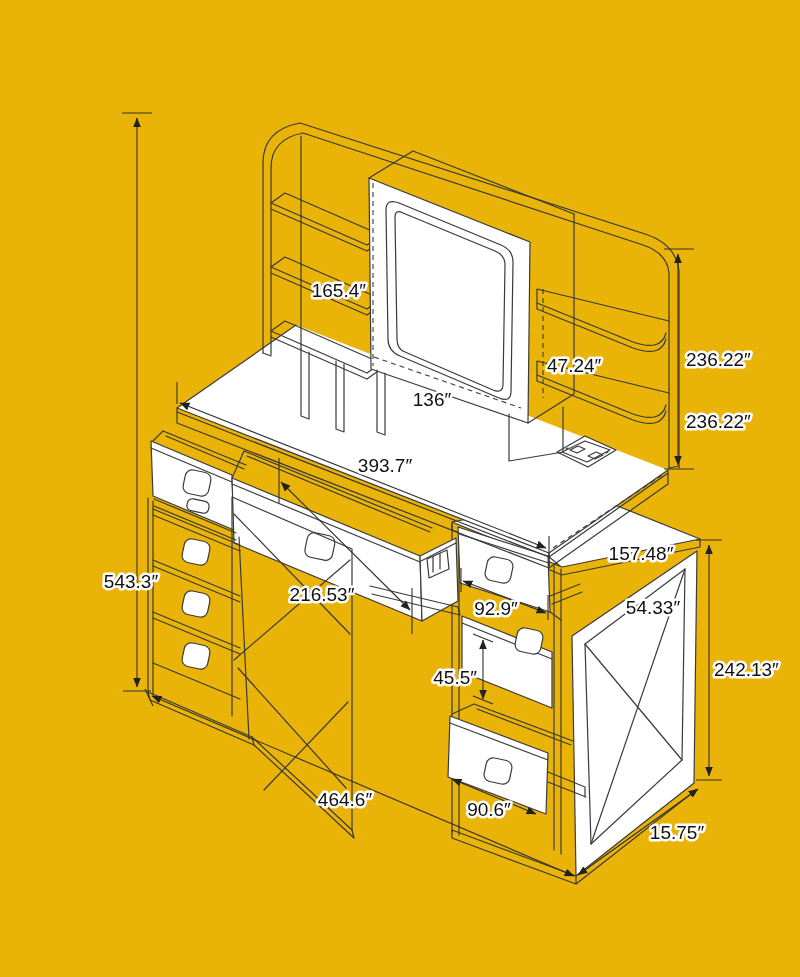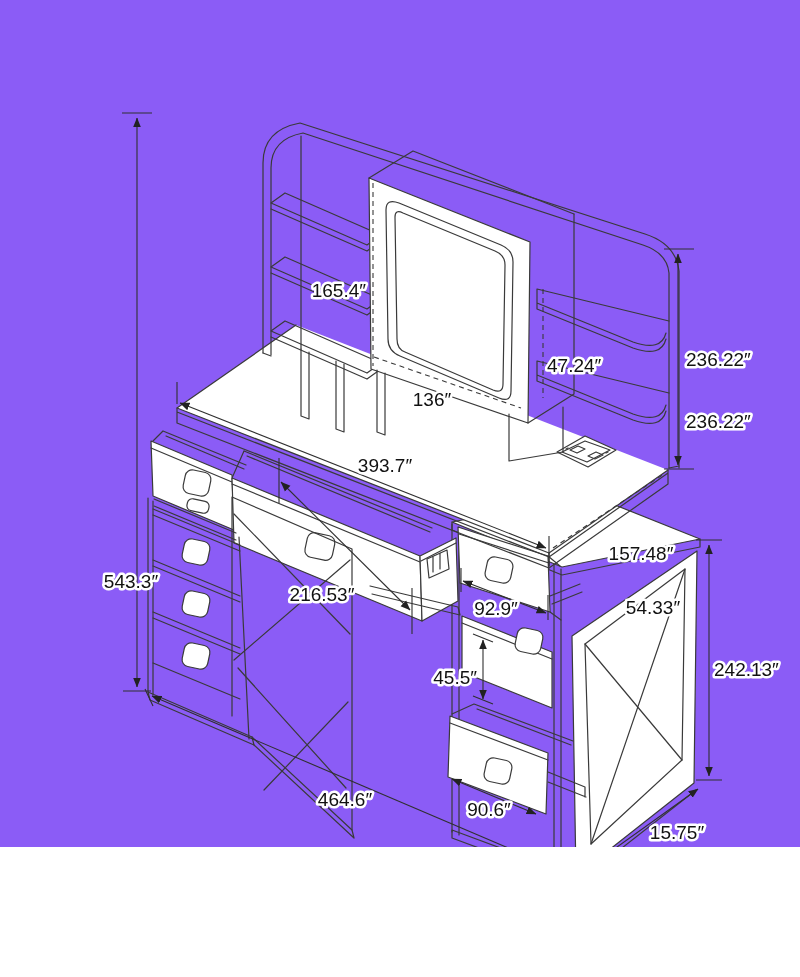--- a/index.html
+++ b/index.html
@@ -1,16 +1,16 @@
 <!DOCTYPE html>
 <html><head>
 <meta charset="utf-8">
 <style>
   html,body{margin:0;padding:0;background:#fff;}
-  .canvas{width:800px;height:847px;background:#8b5cf6;position:relative;font-family:"Liberation Sans",sans-serif;}
+  .canvas{width:800px;height:977px;background:#eab308;position:relative;font-family:"Liberation Sans",sans-serif;}
   svg{display:block;}
   .ln{fill:none;stroke:#3a3a3a;stroke-width:1.2;stroke-linecap:round;stroke-linejoin:round;}
   .lnf{fill:#ffffff;stroke:#3a3a3a;stroke-width:1.2;stroke-linejoin:round;}
   .fillonly{fill:#ffffff;stroke:none;}
   .dash{fill:none;stroke:#3a3a3a;stroke-width:1.1;stroke-dasharray:5 4;}
   .dim{fill:none;stroke:#303030;stroke-width:1.1;}
   .dimlbl{font-family:"Liberation Sans",sans-serif;font-size:19px;fill:#111111;
           paint-order:stroke;stroke:#ffffff;stroke-width:5px;stroke-linejoin:round;}
   .handle{fill:#ffffff;stroke:#3a3a3a;stroke-width:1.2;}
 </style>

